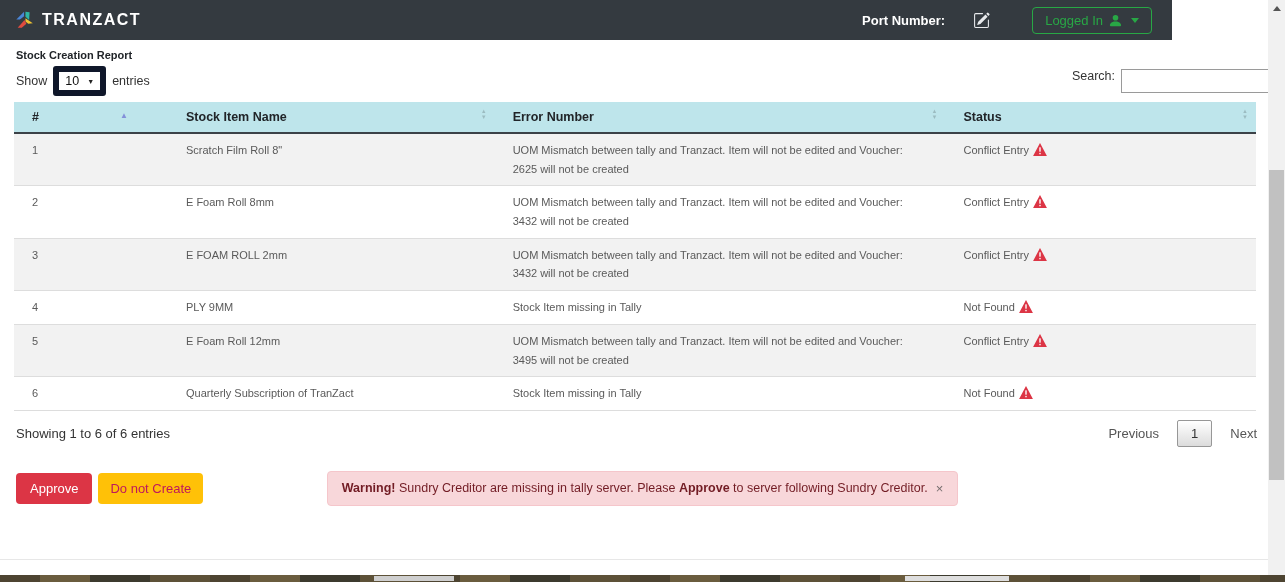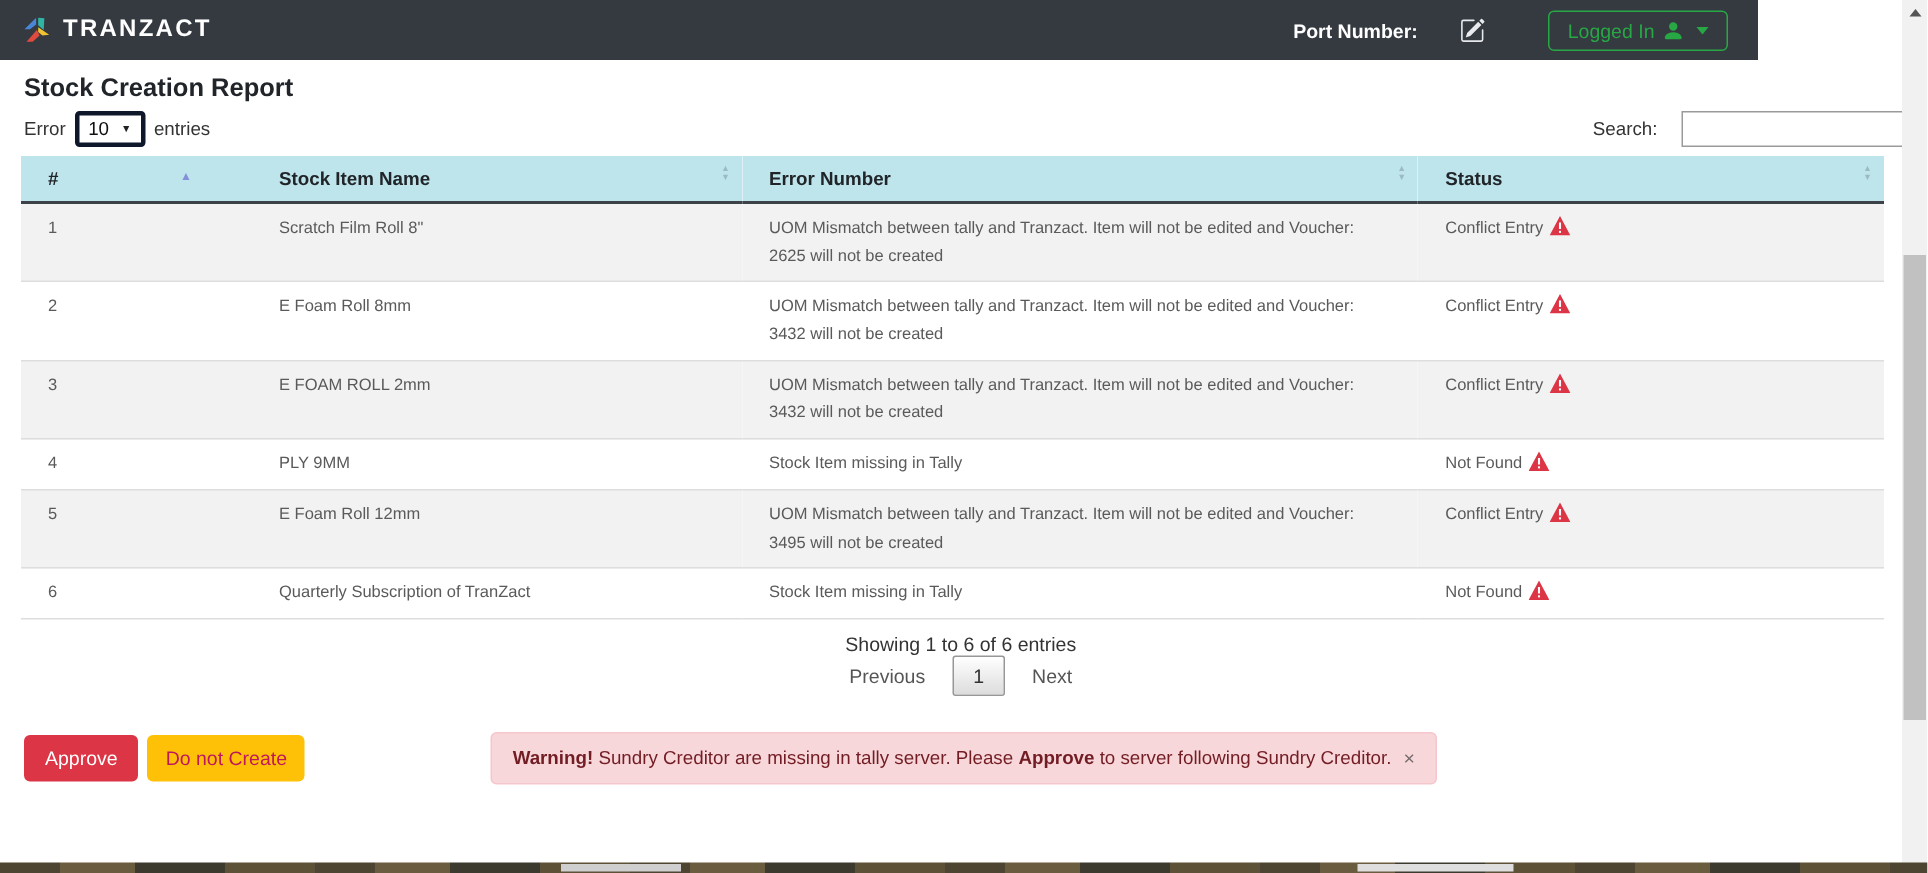--- a/index.html
+++ b/index.html
@@ -22,46 +22,46 @@
   .port-label{color:#fff;font-weight:bold;font-size:13px;margin-left:22px;}
   .port-input{margin-left:8px;width:118px;height:26px;background:var(--port_input_bg);border:none;
     border-radius:3px;padding:0 8px;font-size:13px;color:#8a949c;font-family:"Liberation Sans",sans-serif;}
   .edit-icon{margin-left:28px;cursor:pointer;display:flex;align-items:center;}
   .btn-login{margin-left:42px;margin-right:6px;background:transparent;border:1px solid var(--success_green);
     color:var(--success_green);font-size:13px;border-radius:4px;padding:5px 12px;display:flex;align-items:center;gap:5px;cursor:pointer;}
   .caret-dn-green{width:0;height:0;border-left:4px solid transparent;border-right:4px solid transparent;
     border-top:5px solid var(--success_green);margin-left:3px;}
 
   
-  .section-title{font-size:17px;font-weight:bold;color:#212529;padding:9px 16px 2px;}
+  .section-title{font-size:11px;font-weight:bold;color:#212529;padding:9px 16px 2px;}
   .controls-row{display:flex;align-items:center;justify-content:space-between;padding:3px 12px 6px 16px;}
   .show-entries{font-size:12.5px;color:#333;display:flex;align-items:center;gap:6px;}
-  .fake-select{display:inline-flex;align-items:center;gap:8px;border:3px solid #0f172a;border-radius:3px;
+  .fake-select{display:inline-flex;align-items:center;gap:8px;border:6px solid #0f172a;border-radius:3px;
     padding:2px 6px;font-size:12.5px;color:#111;background:#fff;cursor:pointer;min-width:44px;justify-content:space-between;}
   .select-caret{font-size:7px;color:#222;}
-  .search-box{font-size:12.5px;color:#333;display:flex;align-items:center;gap:16px;}
+  .search-box{font-size:12.5px;color:#333;display:flex;gap:6px;}
   .search-input{width:152px;height:24px;border:1px solid #9a9a9a;padding:0 6px;font-size:12.5px;
     font-family:"Liberation Sans",sans-serif;}
 
   
   .report-table{width:1242px;margin:0 10px 0 14px;border-collapse:collapse;table-layout:fixed;}
   .report-table th{background:var(--table_header_bg);text-align:left;font-size:12.5px;color:#212529;
     padding:8px 18px;border-bottom:2px solid #3c4248;position:relative;cursor:pointer;}
   .col-num{width:12.4%;} .col-name{width:26.3%;} .col-error{width:36.3%;} .col-status{width:25%;}
   .sort-asc{position:absolute;right:40px;top:9px;font-size:8px;color:var(--sort_arrow_blue);}
   .sort-both{position:absolute;right:8px;top:6px;display:flex;flex-direction:column;line-height:6px;}
   .sort-both span{font-size:6px;color:rgba(0,0,0,0.18);}
   .report-table td{font-size:11px;color:#5a5a5a;padding:7px 18px;border-bottom:1px solid #ddd;
     line-height:1.7;vertical-align:top;}
   .report-table tbody tr:nth-child(odd){background:var(--stripe_gray);}
   .status-cell{color:#3a3a3a;white-space:nowrap;}
   .warn-tri{vertical-align:-2px;margin-left:4px;}
 
   
-  .table-footer{display:flex;align-items:center;justify-content:space-between;padding:9px 20px 0 16px;flex-direction:column;}
+  .table-footer{display:flex;align-items:center;justify-content:space-between;padding:9px 20px 0 16px;}
   .info-text{font-size:13px;color:#333;}
   .pagination{display:flex;align-items:center;gap:10px;font-size:13px;color:#555;}
   .page-btn{padding:5px 8px;cursor:pointer;color:#555;}
   .page-current{border:1px solid #979797;background:linear-gradient(#ffffff,#dcdcdc);color:#333;
     padding:5px 13px;border-radius:2px;cursor:pointer;}
 
   
   .actions-area{position:relative;height:74px;margin-top:6px;}
   .action-buttons{position:absolute;left:16px;top:2px;display:flex;gap:6px;}
   .btn-approve{background:var(--danger_red);color:#fff;border:none;border-radius:4px;
@@ -121,21 +121,21 @@
       </button>
     </div>
   </div>
 
   <div style="padding-top:40px;">
 
     <div class="section-title">Stock Creation Report</div>
 
     <div class="controls-row">
       <div class="show-entries">
-        <span>Error</span>
+        <span>Show</span>
         <span class="fake-select">
           <span>10</span>
           <span class="select-caret">▼</span>
         </span>
         <span>entries</span>
       </div>
       <div class="search-box">
         <span>Search:</span>
         <input class="search-input" type="text" value="" style="">
       </div>

